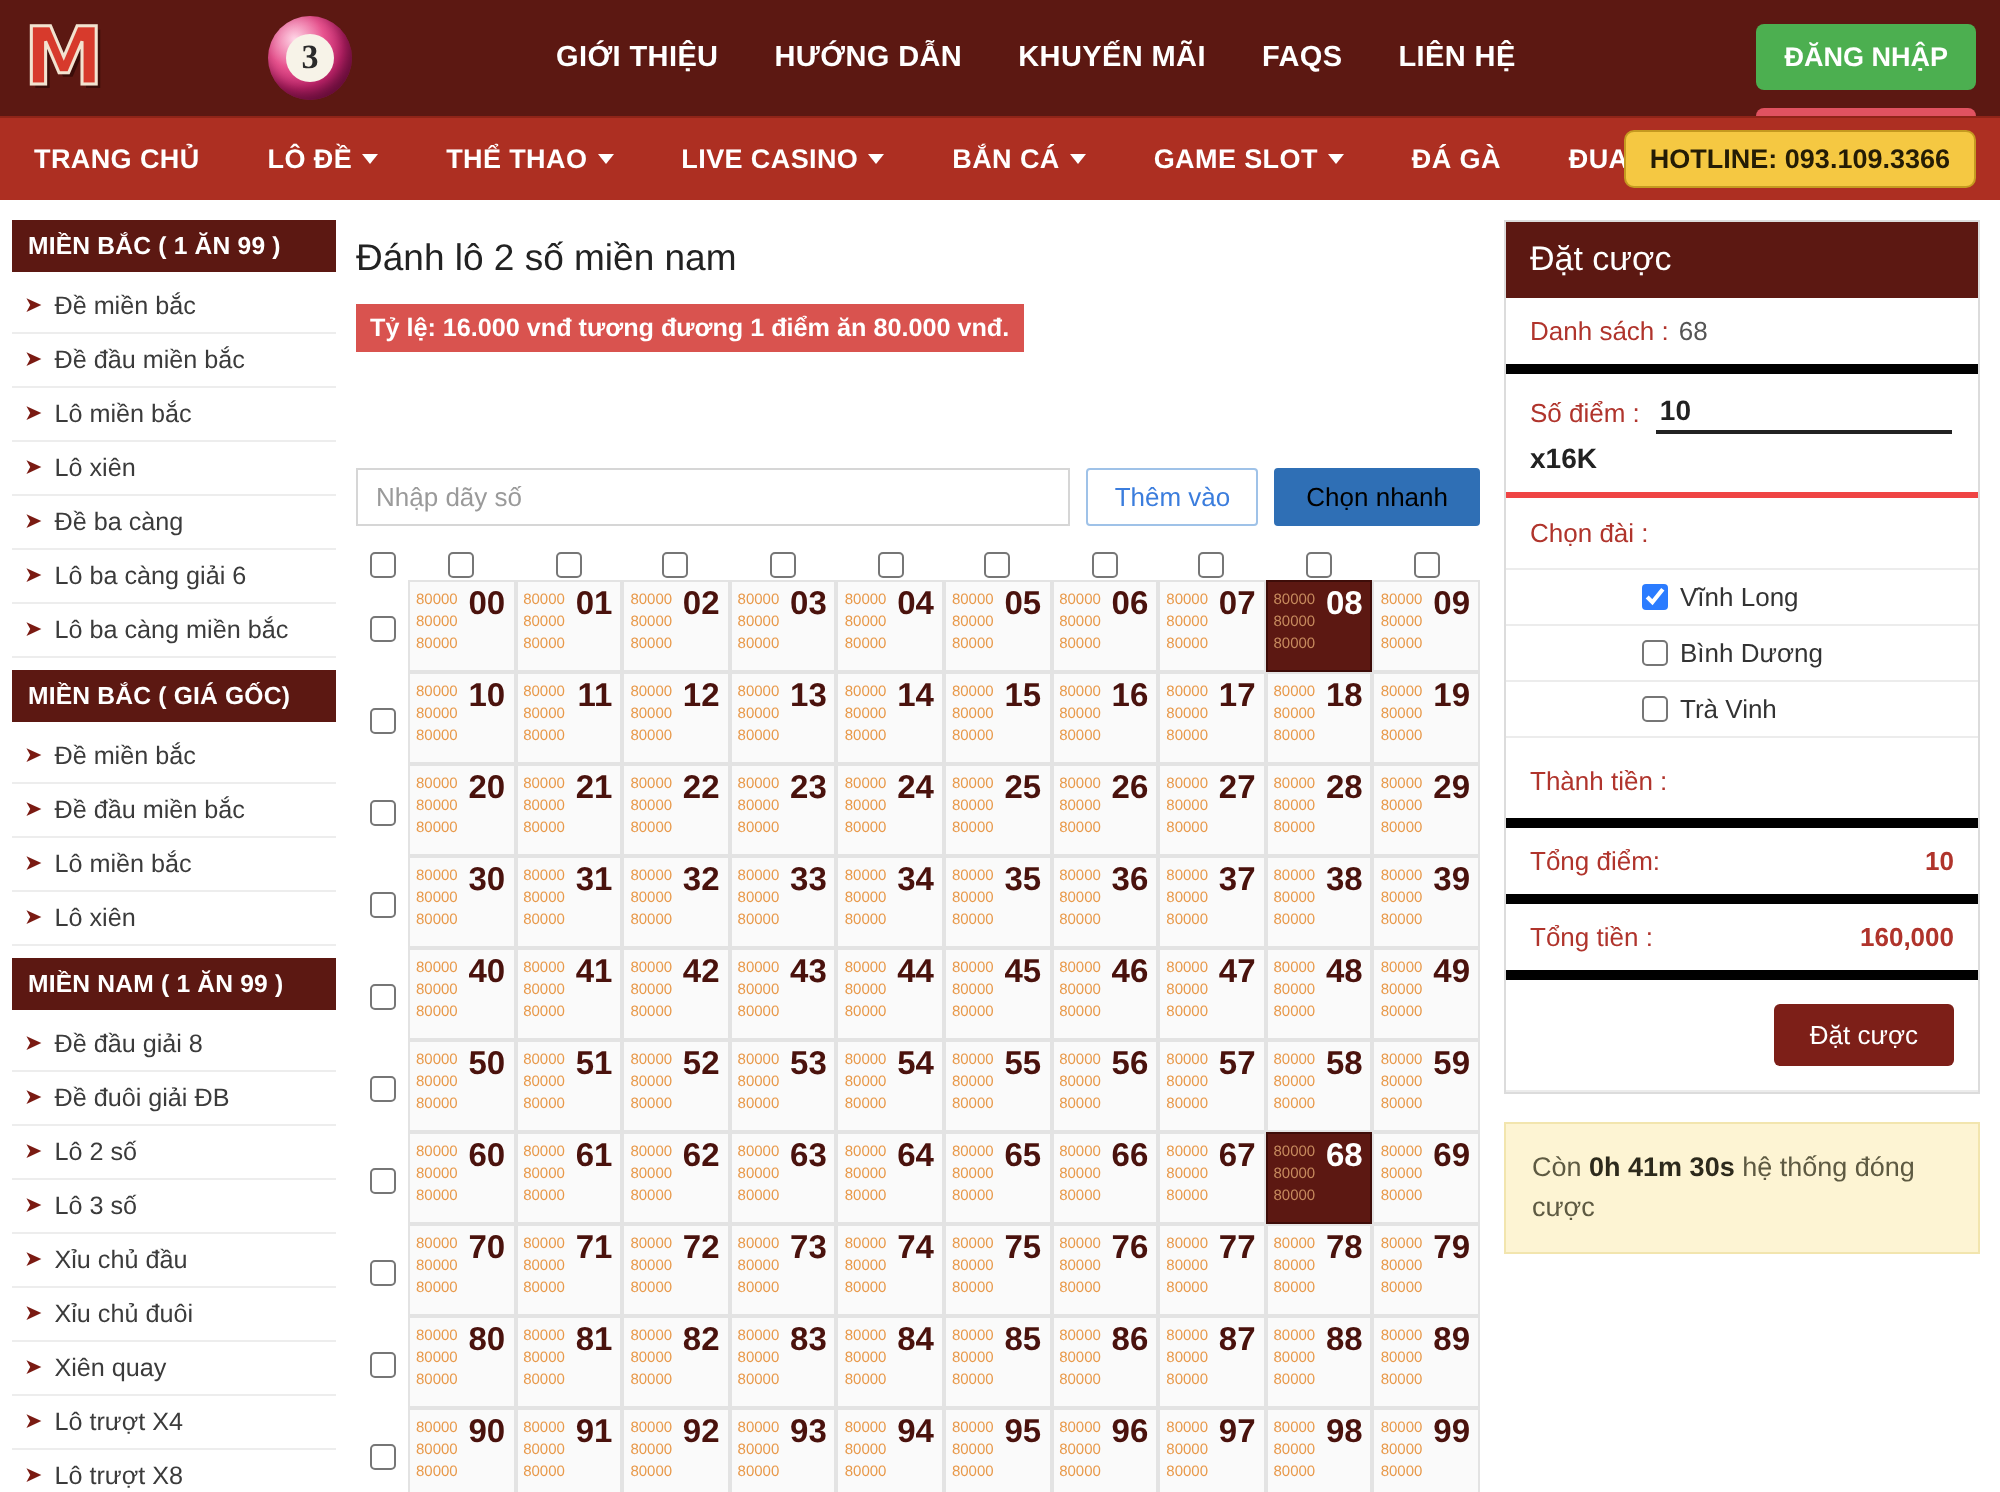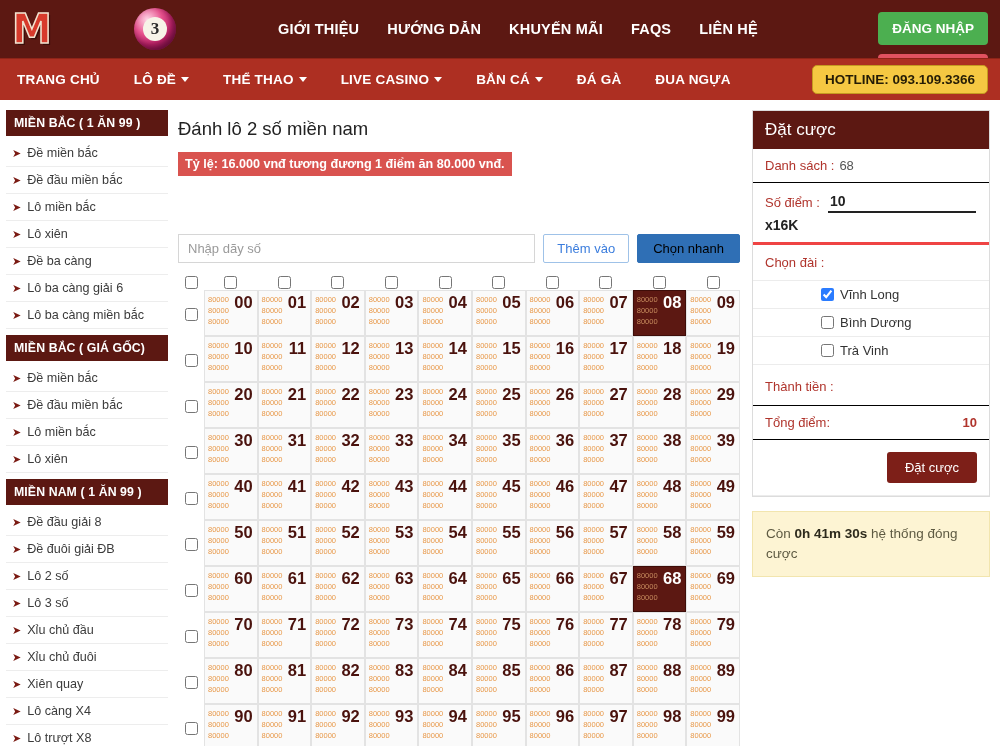--- a/index.html
+++ b/index.html
@@ -212,21 +212,21 @@
   #bet-card { border: 1px solid #dcdcdc; background: #fff; }
   #bet-head {
     background: #5c1812;
     color: #fff;
     font-size: 17px;
     padding: 9px 12px;
   }
   .bet-row {
     display: flex; justify-content: space-between; align-items: center;
     padding: 9px 12px;
-    border-bottom: 1px solid #000000;
+    border-bottom: 5px solid #000000;
     font-size: 13px;
   }
   .bet-label { color: #b0342c; }
   .bet-val { color: #b0342c; font-weight: bold; }
   .bet-val-plain { color: #555; }
   #points-row {
     display: flex; align-items: center; gap: 8px;
     padding: 9px 12px 2px 12px;
   }
   #points-input {
@@ -300,20 +300,24 @@
     </a>
   <a class="navitem" href="#">
       <span>LIVE CASINO</span>
       <i class="caret"></i>
     </a>
   <a class="navitem" href="#">
       <span>BẮN CÁ</span>
       <i class="caret"></i>
     </a>
   <a class="navitem" href="#">
+      <span>GAME SLOT</span>
+      <i class="caret"></i>
+    </a>
+  <a class="navitem" href="#">
       <span>ĐÁ GÀ</span>
     </a>
   <a class="navitem" href="#">
       <span>ĐUA NGỰA</span>
     </a>
   <div id="hotline">HOTLINE: 093.109.3366</div>
 </div>
 
 <div id="page">
 
@@ -390,21 +394,21 @@
       <div class="sb-item">
         <span class="sb-arrow">➤</span>
         <span>Xỉu chủ đuôi</span>
       </div>
       <div class="sb-item">
         <span class="sb-arrow">➤</span>
         <span>Xiên quay</span>
       </div>
       <div class="sb-item">
         <span class="sb-arrow">➤</span>
-        <span>Lô càng X4</span>
+        <span>Lô trượt X4</span>
       </div>
       <div class="sb-item">
         <span class="sb-arrow">➤</span>
         <span>Lô trượt X8</span>
       </div>
     </aside>
 
   <main id="center">
     <h1 id="page-title">Đánh lô 2 số miền nam</h1>
     <div id="rate-bar">Tỷ lệ: 16.000 vnđ tương đương 1 điểm ăn 80.000 vnđ.</div>
@@ -1497,20 +1501,24 @@
       </label>
 
       <div class="bet-row" style="padding-top:14px;padding-bottom:11px;">
         <span class="bet-label">Thành tiền :</span>
         <span class="bet-val"></span>
       </div>
       <div class="bet-row">
         <span class="bet-label">Tổng điểm:</span>
         <span class="bet-val">10</span>
       </div>
+      <div class="bet-row">
+        <span class="bet-label">Tổng tiền :</span>
+        <span class="bet-val">160,000</span>
+      </div>
 
       <div id="bet-action">
         <button id="btn-bet">Đặt cược</button>
       </div>
     </div>
 
     <div id="countdown">
       <span>Còn </span><b>0h 41m 30s</b><span> hệ thống đóng cược</span>
     </div>
   </aside>

